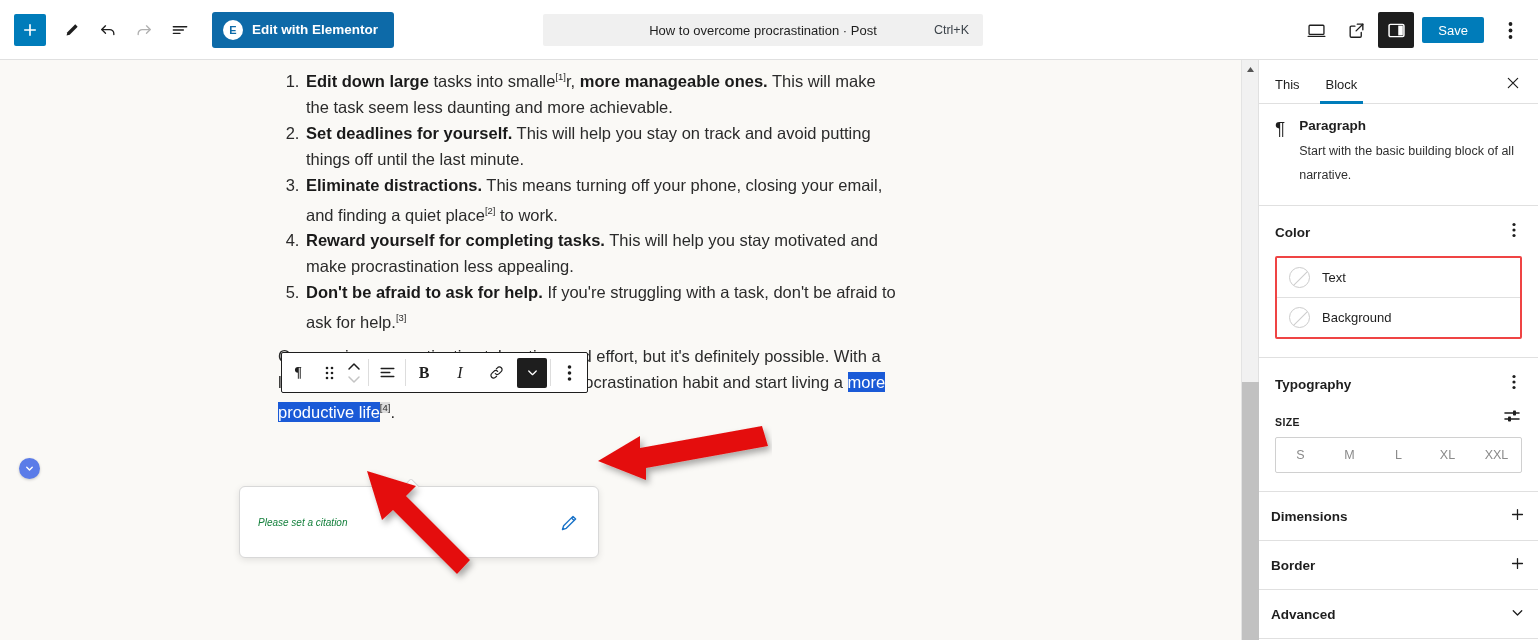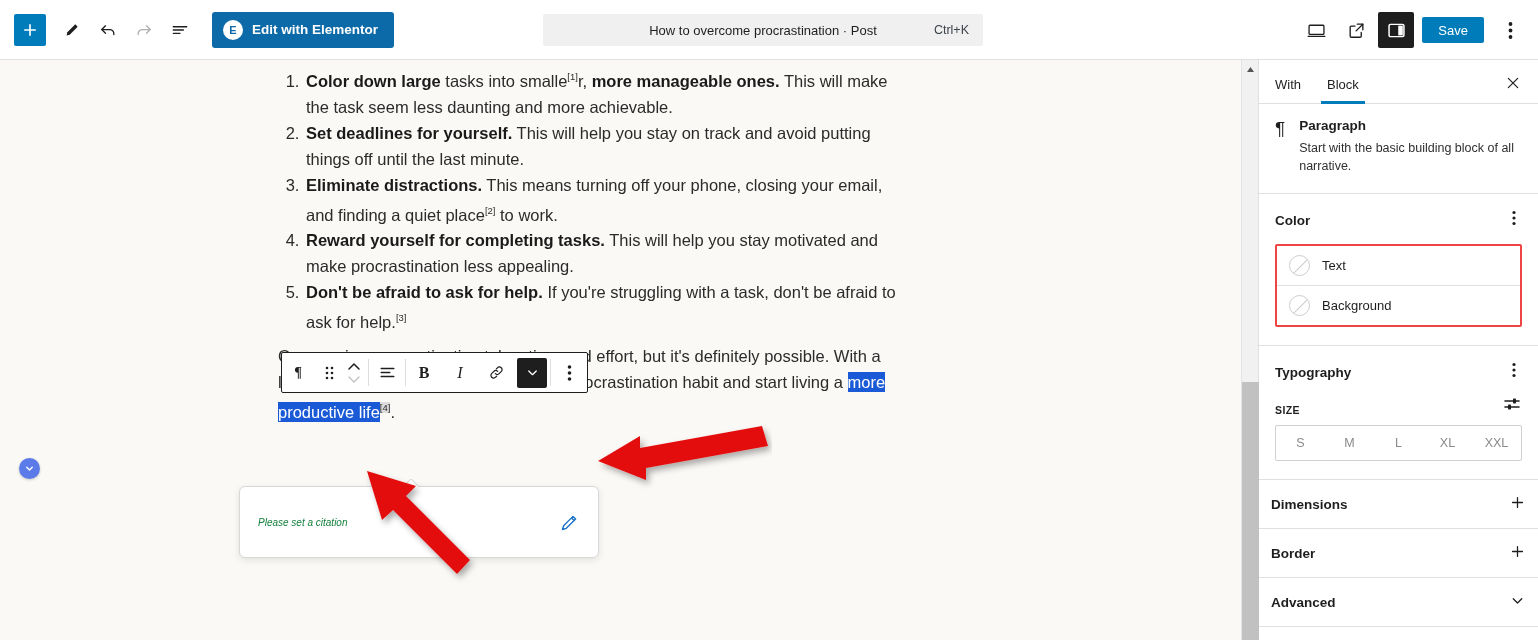--- a/index.html
+++ b/index.html
@@ -159,21 +159,21 @@
   .sb-close {
     position: absolute; right: 10px; bottom: 5px; width: 30px; height: 30px;
     display: flex; align-items: center; justify-content: center; cursor: pointer;
   }
   .blockcard {
     display: flex; gap: 14px; padding: 14px 16px 18px 16px;
     border-bottom: 1px solid #e0e0e0;
   }
   .blockcard .bicon { font-size: 19px; color: #1e1e1e; line-height: 20px; padding-top: 1px; }
   .blockcard .btitle { font-size: 13.5px; font-weight: bold; color: #1e1e1e; margin-bottom: 6px; }
-  .blockcard .bdesc { font-size: 12.5px; color: #2f2f2f; line-height: 18px; }
+  .blockcard .bdesc { font-size: 12.5px; color: #2f2f2f; line-height: 24px; }
 
   .sb-section { border-bottom: 1px solid #e0e0e0; padding: 14px 16px 18px 16px; }
   .sb-head {
     display: flex; align-items: center; justify-content: space-between;
     margin-bottom: 12px;
     gap: 28px;
   }
   .sb-head .lbl { font-size: 13.5px; font-weight: bold; color: #1e1e1e; }
   .kebab { cursor: pointer; padding: 2px 6px; }
   .colorbox { border: 2px solid #ef4444; border-radius: 2px; }
@@ -288,21 +288,21 @@
           </svg>
       </div>
     </div>
   </div>
 
   <div class="canvas">
 
     <div class="content">
       <ol class="steps">
         <li>
-          <b>Color down large</b><span> tasks into smalle</span><sup class="cite">[1]</sup><span>r, </span><b>more manageable ones.</b><span> This will make the task seem less daunting and more achievable.</span>
+          <b>Edit down large</b><span> tasks into smalle</span><sup class="cite">[1]</sup><span>r, </span><b>more manageable ones.</b><span> This will make the task seem less daunting and more achievable.</span>
         </li>
         <li>
           <b>Set deadlines for yourself.</b><span> This will help you stay on track and avoid putting things off until the last minute.</span>
         </li>
         <li>
           <b>Eliminate distractions.</b><span> This means turning off your phone, closing your email, and finding a quiet place</span><sup class="cite">[2]</sup><span> to work.</span>
         </li>
         <li>
           <b>Reward yourself for completing tasks.</b><span> This will help you stay motivated and make procrastination less appealing.</span>
         </li>
@@ -403,21 +403,21 @@
       <svg width="9" height="7" viewBox="0 0 9 7">
           <path d="M4.5 1L8 6H1z" fill="#555"></path>
         </svg>
     </div>
     <div class="thumb"></div>
   </div>
 
   <div class="sidebar">
     <div class="sb-tabs">
       <div class="sb-tab">
-        <span>With</span>
+        <span>This</span>
       </div>
       <div class="sb-tab active">
         <span>Block</span>
       </div>
       <div class="sb-close">
         <svg width="16" height="16" viewBox="0 0 24 24">
             <path d="M5 5l14 14M19 5L5 19" stroke="#1e1e1e" stroke-width="1.8" stroke-linecap="round"></path>
           </svg>
       </div>
     </div>

